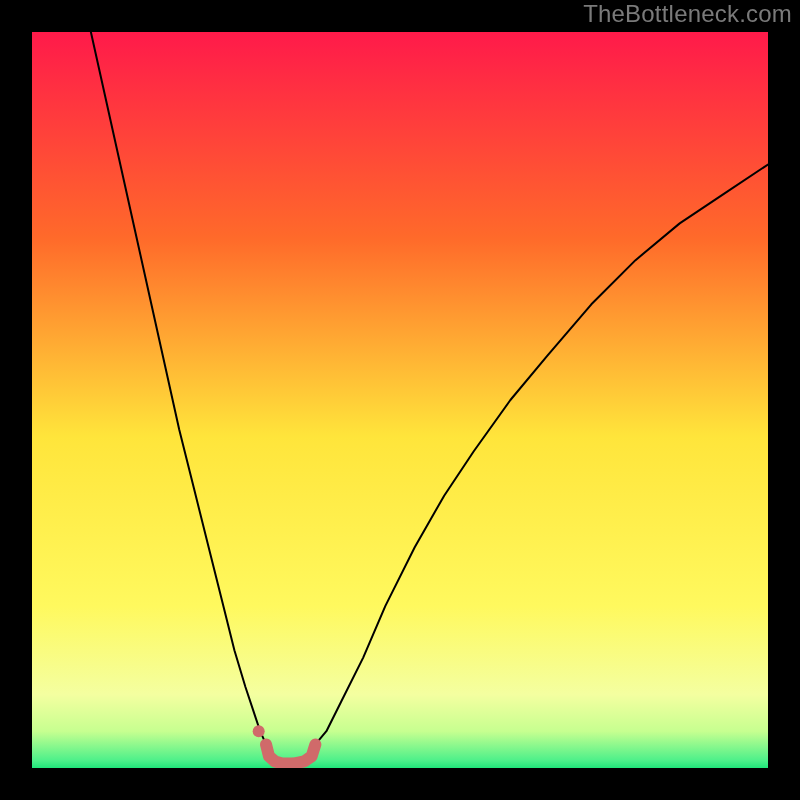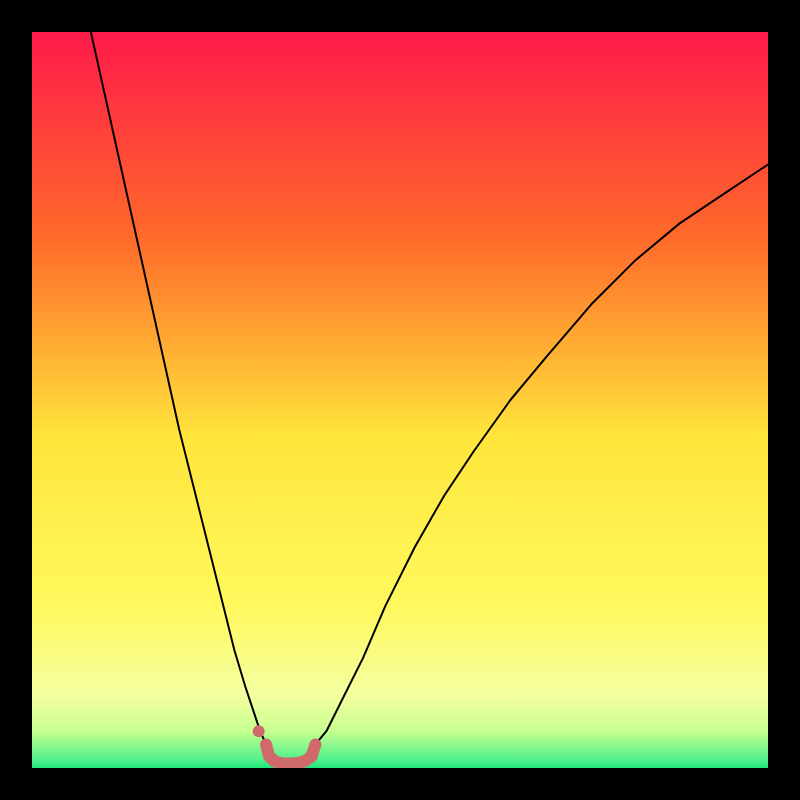--- a/index.html
+++ b/index.html
@@ -37,20 +37,21 @@
     letter-spacing: 0.2px;
     user-select: none;
   }
   svg { display: block; }
 </style>
 </head>
 <body>
 
 <div class="frame">
 
+  <div class="watermark">TheBottleneck.com</div>
 
   <div class="plot">
     <svg id="chart-svg" width="736" height="736" viewBox="0 0 736 736">
       <defs>
         <linearGradient id="bg-grad" x1="0" y1="0" x2="0" y2="1">
           <stop id="g0" offset="0%" stop-color="#ff1a4a"></stop>
           <stop id="g1" offset="28%" stop-color="#ff6a2a"></stop>
           <stop id="g2" offset="55%" stop-color="#ffe53b"></stop>
           <stop id="g3" offset="78%" stop-color="#fff95e"></stop>
           <stop id="g4" offset="90%" stop-color="#f4ffa0"></stop>

